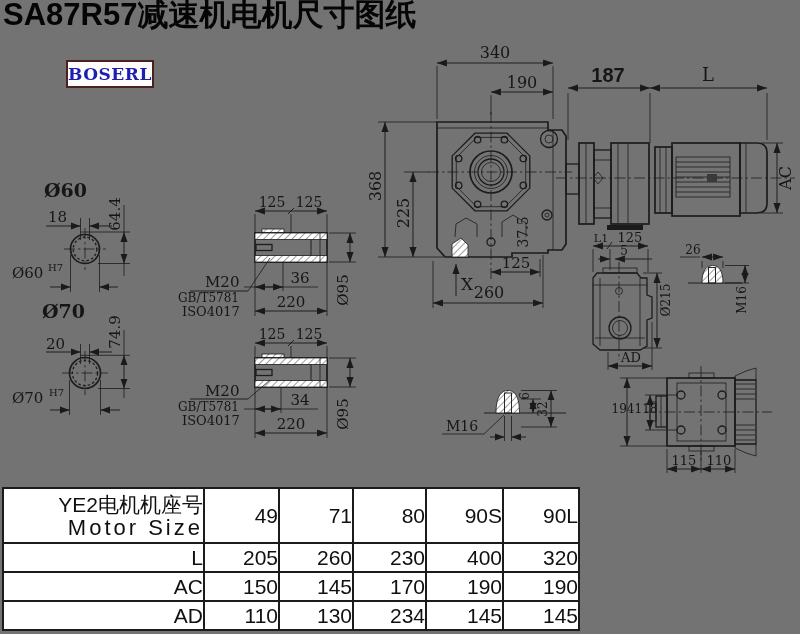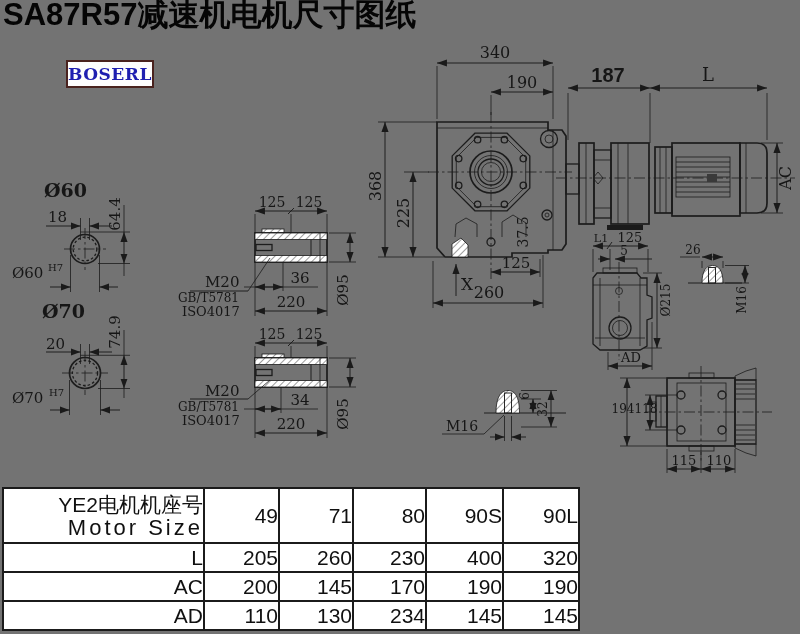--- a/index.html
+++ b/index.html
@@ -397,21 +397,21 @@
       <tr class="rw">
         <td>L</td>
         <td>205</td>
         <td>260</td>
         <td>230</td>
         <td>400</td>
         <td>320</td>
       </tr>
       <tr class="rw">
         <td>AC</td>
-        <td>200</td>
+        <td>150</td>
         <td>145</td>
         <td>170</td>
         <td>190</td>
         <td>190</td>
       </tr>
       <tr class="rw">
         <td>AD</td>
         <td>110</td>
         <td>130</td>
         <td>234</td>

